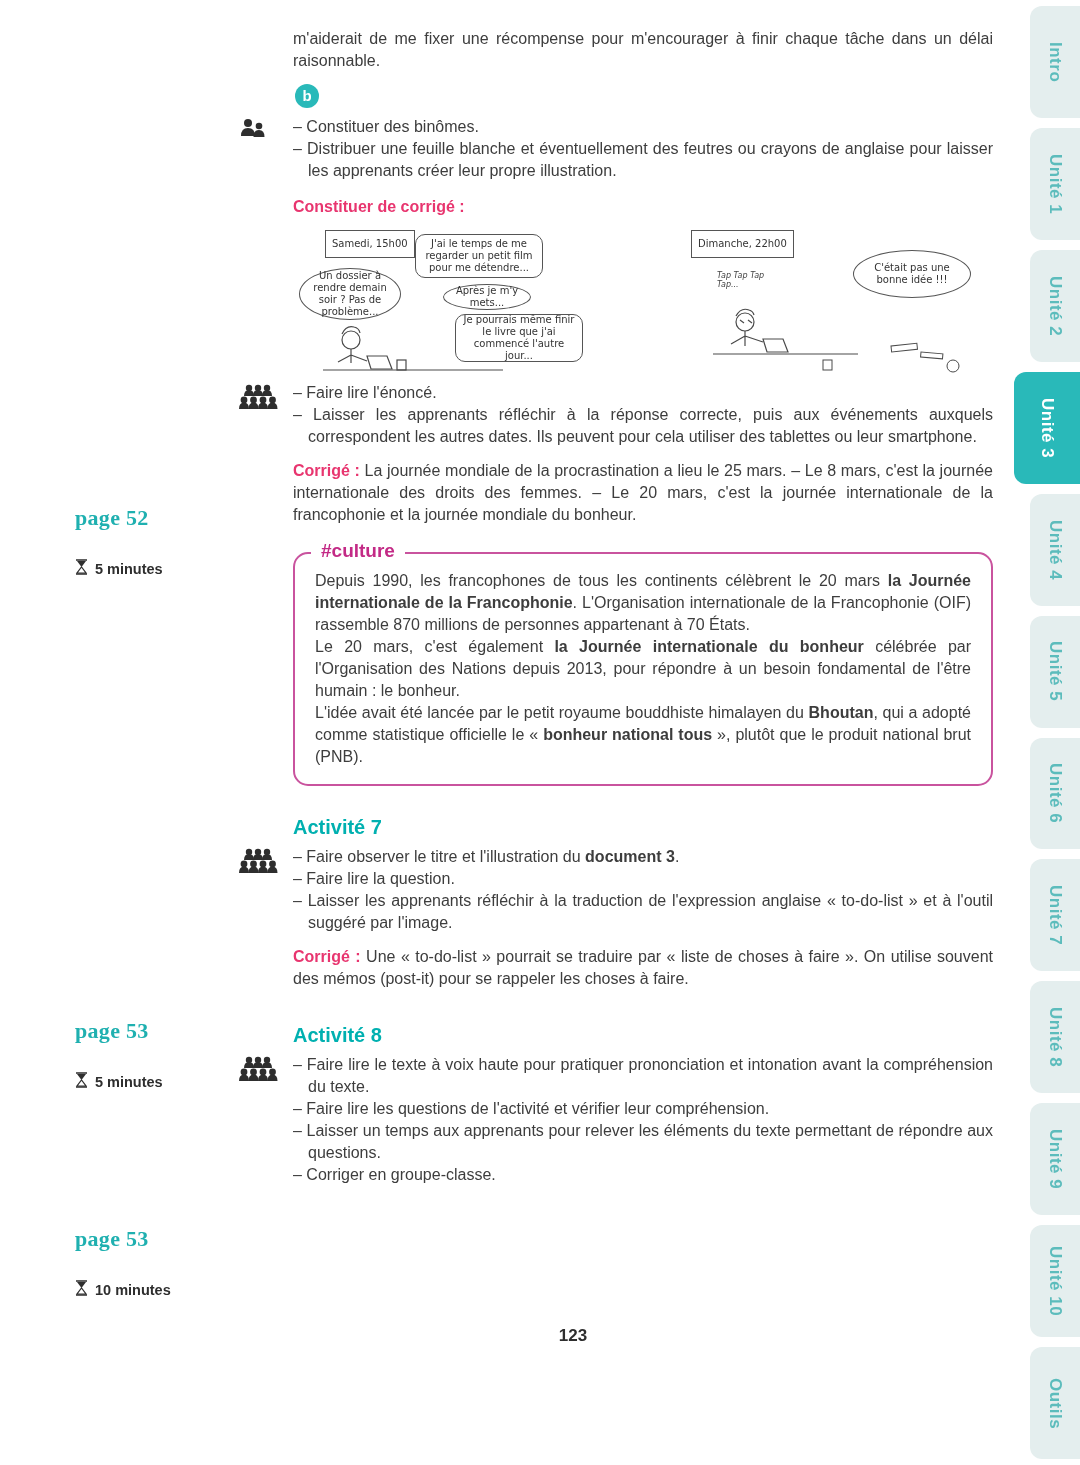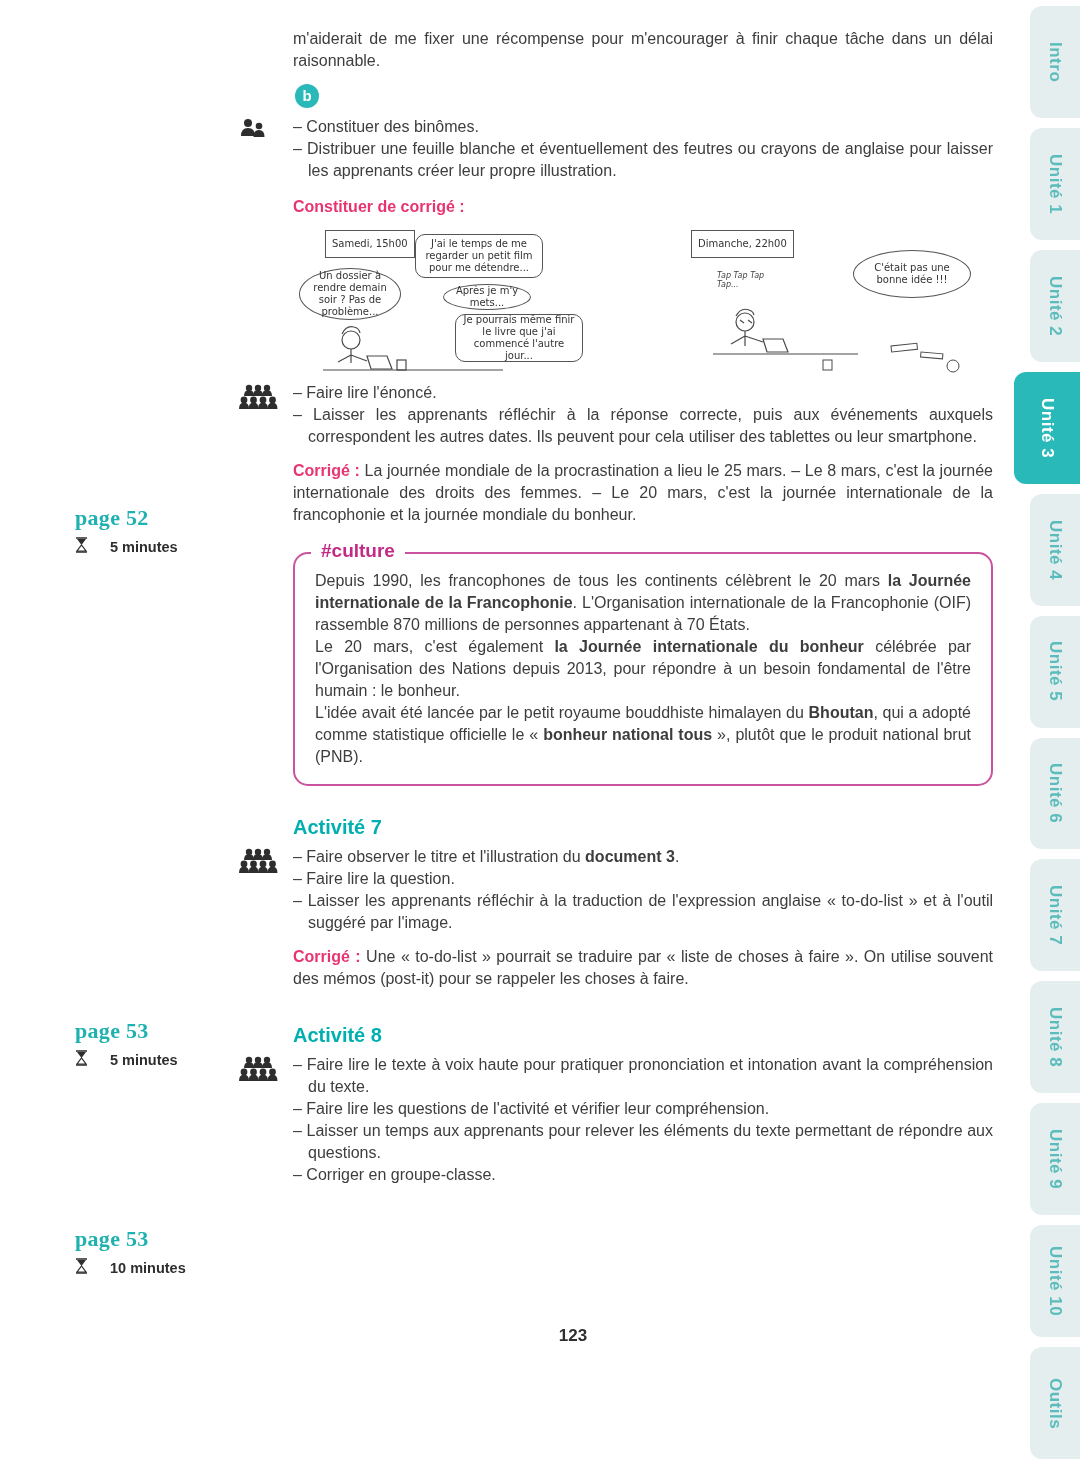--- a/index.html
+++ b/index.html
@@ -22,21 +22,21 @@
     font-weight:bold; font-size:17px; letter-spacing:.5px; cursor:pointer;
   }
   .tab.active { background:#29b9b9; color:#fff; margin-left:0; }
 
   
   .margin-item { position:absolute; left:75px; width:200px; }
   .page-label {
     font-family:"Liberation Serif", serif; font-weight:bold;
     color:#1fb0b0; font-size:22px; letter-spacing:.3px;
   }
-  .duration { display:flex; align-items:center; gap:22px; margin-top:6px;
+  .duration { display:flex; align-items:center; gap:7px; margin-top:28px;
     font-weight:bold; font-size:14.5px; color:#2e2e2e; }
 
   
   .main { position:absolute; left:293px; top:0; width:700px; padding-top:28px;
     font-size:16px; line-height:22px; }
   .para { text-align:justify; }
   .b { font-weight:bold; }
 
   .badge {
     width:24px; height:24px; border-radius:50%; background:#29b9b9; color:#fff;

